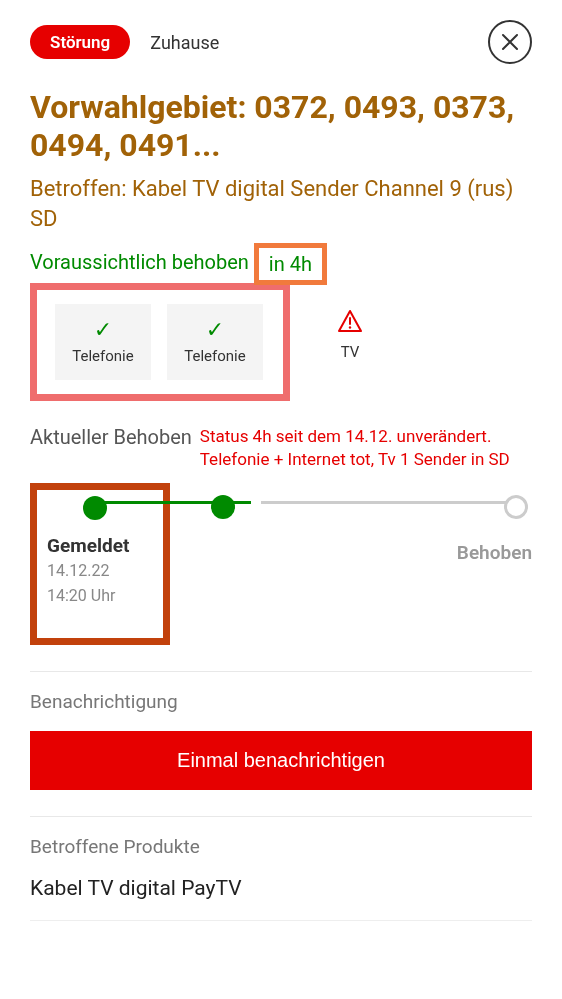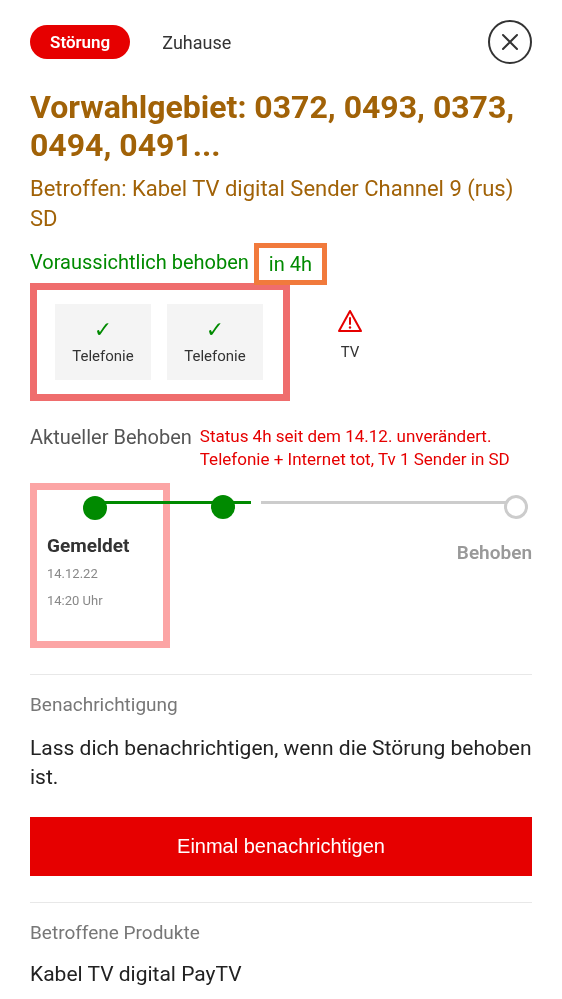--- a/index.html
+++ b/index.html
@@ -18,21 +18,21 @@
     
     .header {
       display: flex;
       align-items: center;
       justify-content: space-between;
       margin-bottom: 24px;
     }
     .header-left {
       display: flex;
       align-items: center;
-      gap: 32px;
+      gap: 20px;
     }
     .badge-red {
       background: #e60000;
       color: #fff;
       font-weight: 600;
       padding: 7px 20px;
       border-radius: 20px;
       font-size: 17px;
     }
     .header-crumb {
@@ -157,28 +157,28 @@
       font-weight: 700;
       color: #333;
       text-align: center;
       flex: 1;
     }
     .step-label.inactive { color: #999; font-weight: 600; }
     .step-label:first-child { text-align: left; }
     .step-label:last-child { text-align: right; }
 
     .step-meta {
-      margin-top: 8px;
-      font-size: 13px;
+      margin-top: 2px;
+      font-size: 16px;
       color: #888;
       line-height: 1.45;
     }
 
     .reported-box {
-      border: 7px solid #fca5a5;
+      border: 7px solid #c2410c;
       padding: 6px 28px 30px 10px;
       display: inline-block;
       position: relative;
     }
 
     .prog-stage1 {
       display: flex;
       align-items: flex-start;
     }
 
@@ -308,21 +308,20 @@
           </div>
         </div>
       </div>
     </div>
   </div>
 
   <hr class="divider">
 
   
   <div class="section-heading">Benachrichtigung</div>
-  <p class="body-text">Lass dich benachrichtigen, wenn die Störung behoben ist.</p>
   <button class="primary-btn">Einmal benachrichtigen</button>
 
   <hr class="divider">
 
   
   <div class="section-heading">Betroffene Produkte</div>
   <div class="product-name">Kabel TV digital PayTV</div>
   <hr class="thin-divider">
 
 </div>

